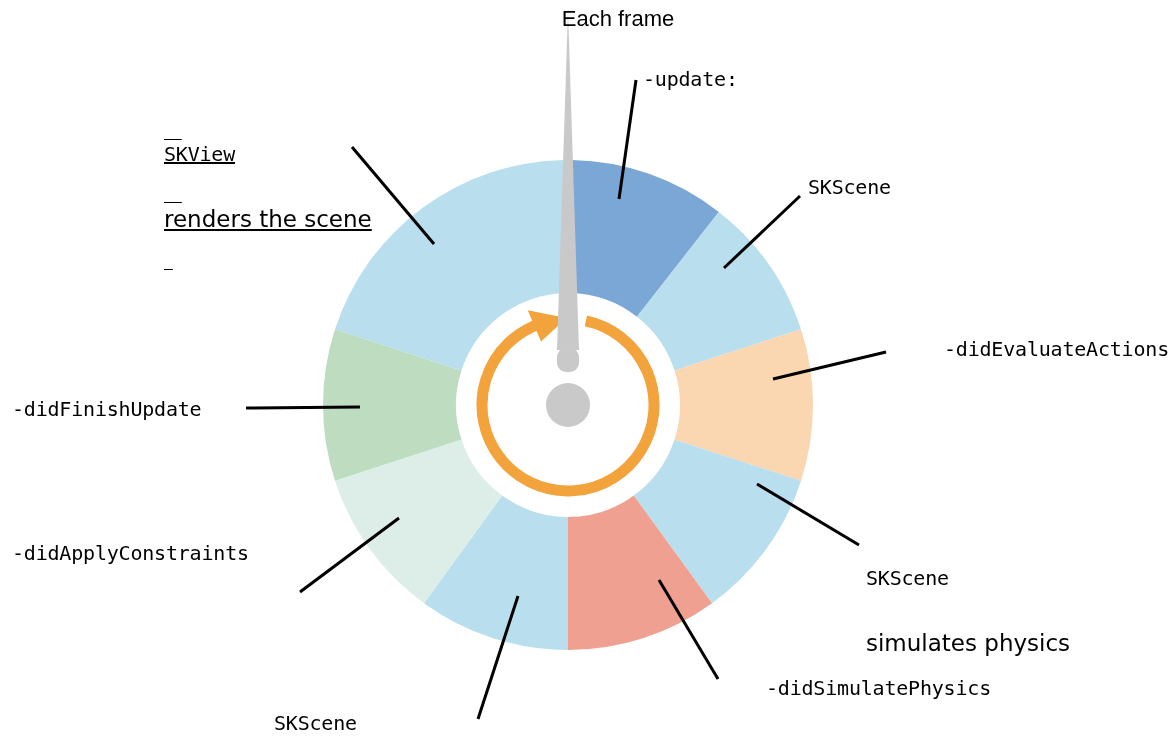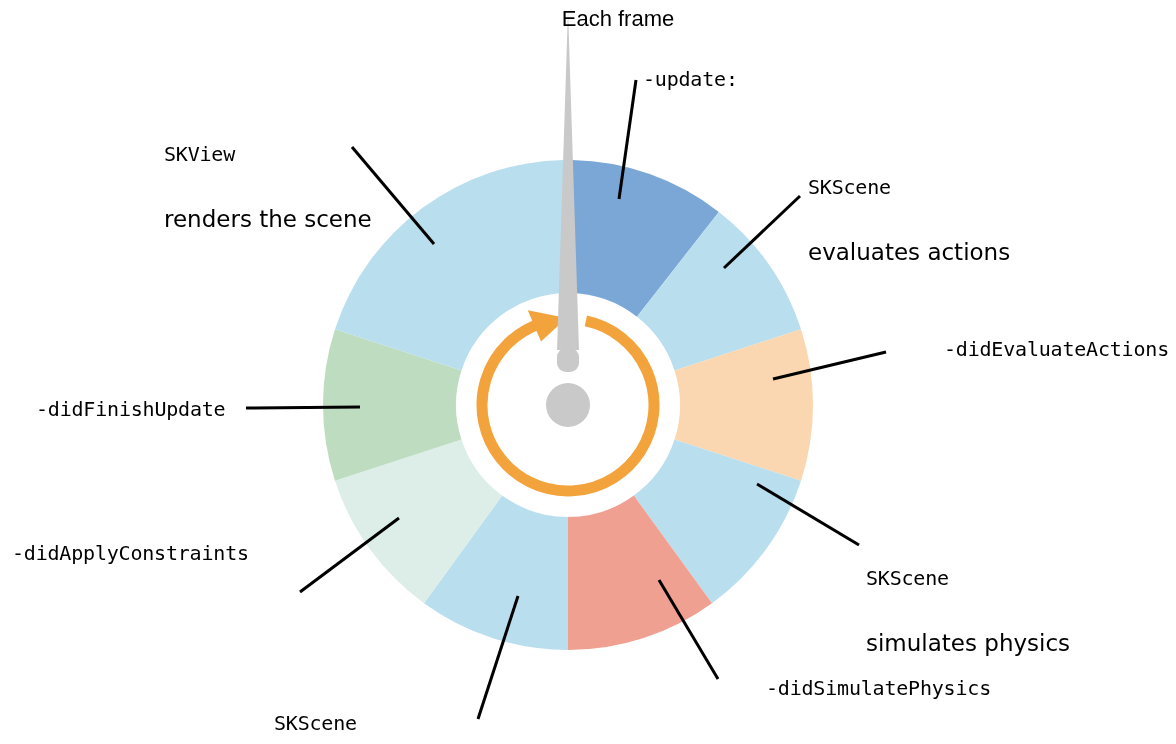--- a/index.html
+++ b/index.html
@@ -90,39 +90,38 @@
         <circle cx="568" cy="405" r="22" fill="#C9C9C9"></circle>
       </g>
   </svg>
 
   <div class="lbl sans-bold ta-center" style="left:528px; top:6px; width:180px;">Each frame</div>
 
   <div class="lbl mono ta-left" style="left:643px; top:67px;">-update:</div>
 
   <div class="lbl ta-left" style="left:808px; top:136px;">
     <span class="line mono">SKScene</span>
-    <span class="line sans">evaluates actions</span>
   </div>
 
   <div class="lbl mono ta-left" style="left:944px; top:337px;">-didEvaluateActions</div>
 
   <div class="lbl ta-left" style="left:866px; top:527px;">
     <span class="line mono">SKScene</span>
     <span class="line sans">simulates physics</span>
   </div>
 
   <div class="lbl mono ta-left" style="left:722px; top:676px;margin-left:44px;">-didSimulatePhysics</div>
 
   <div class="lbl ta-left" style="left:274px; top:672px;">
     <span class="line mono">SKScene</span>
     
   </div>
 
   <div class="lbl mono ta-left" style="left:12px; top:541px;text-align:right;">-didApplyConstraints</div>
 
-  <div class="lbl mono ta-left" style="left:12px; top:397px;margin-left:24px;">-didFinishUpdate</div>
+  <div class="lbl mono ta-left" style="left:12px; top:397px;">-didFinishUpdate</div>
 
-  <div class="lbl ta-left" style="left:164px; top:103px;">
+  <div class="lbl ta-left" style="left:164px; top:103px;text-decoration:underline;">
     <span class="line mono">SKView</span>
     <span class="line sans">renders the scene</span>
   </div>
 
 </div>
 
 </body></html>

